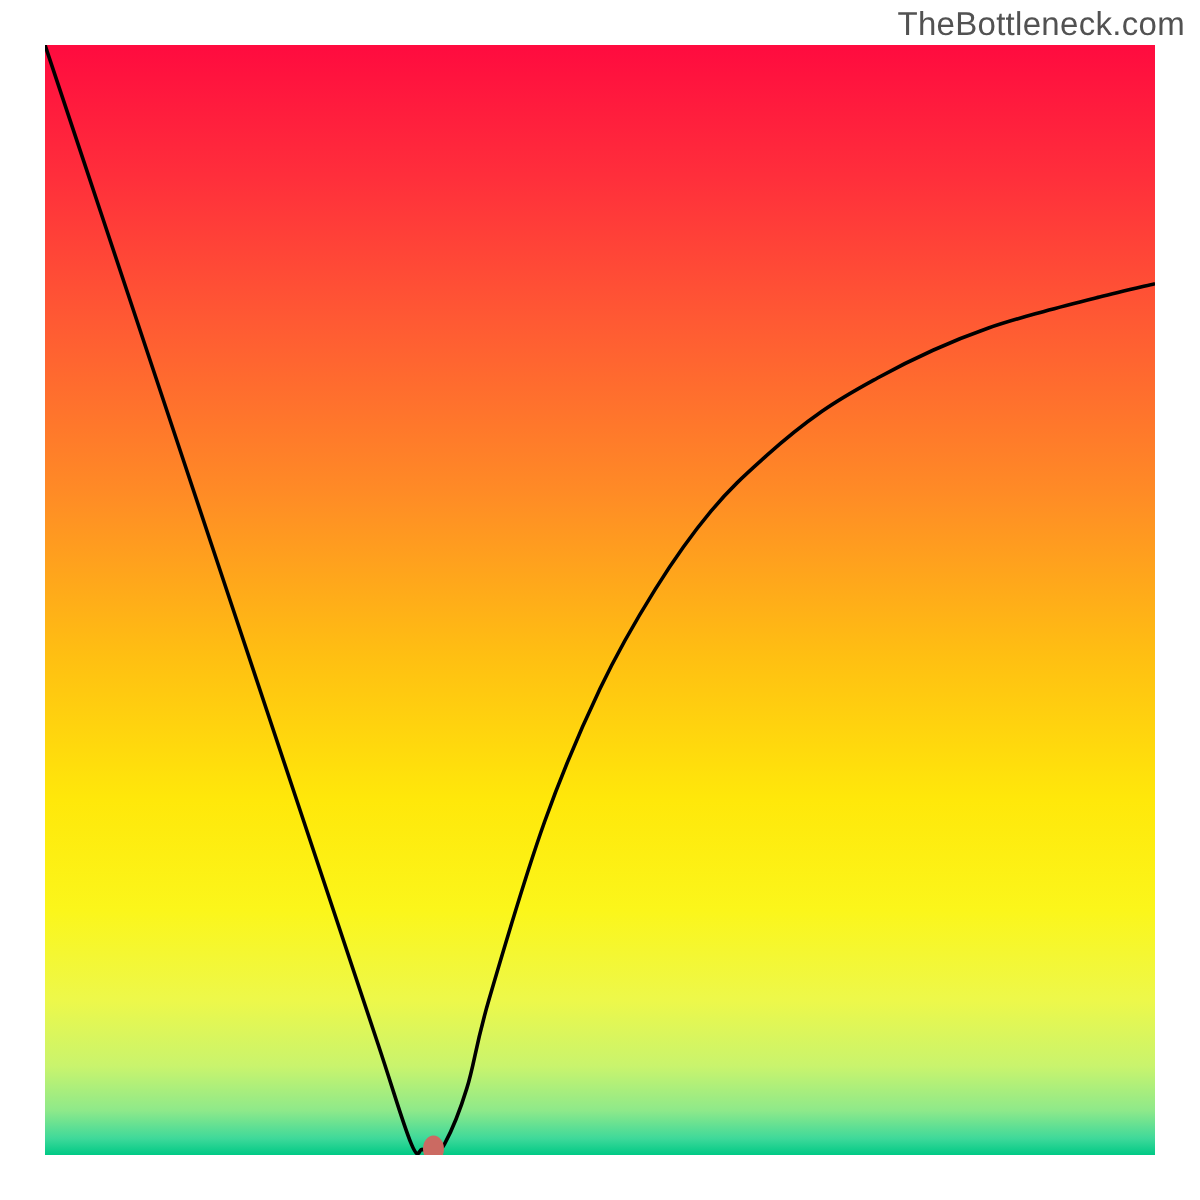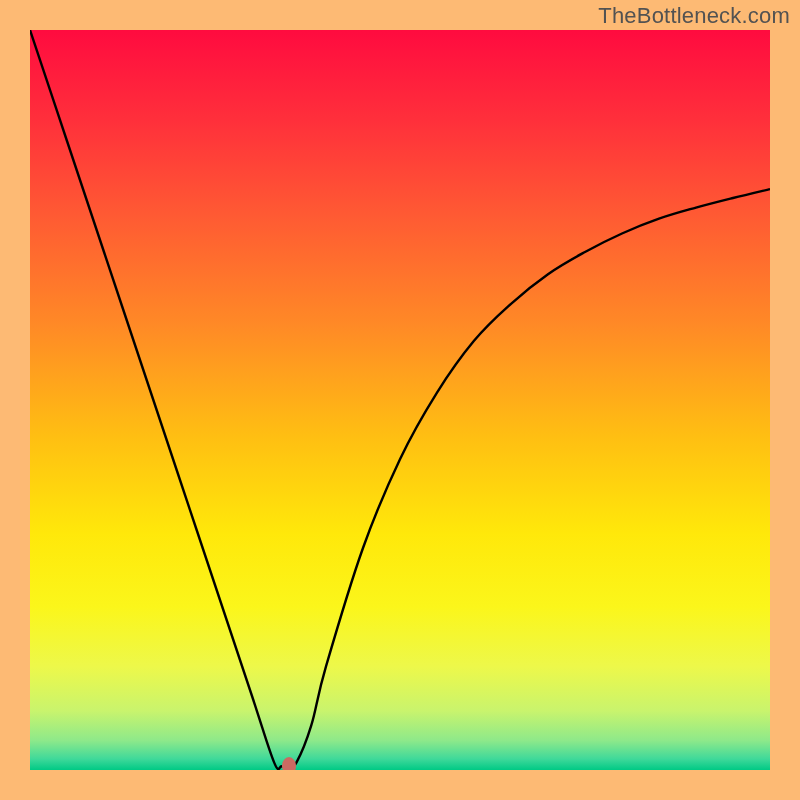--- a/index.html
+++ b/index.html
@@ -8,21 +8,21 @@
     width: 800px;
     height: 800px;
     overflow: hidden;
     background: #000;
     font-family: Arial, Helvetica, sans-serif;
   }
   .frame {
     position: relative;
     width: 800px;
     height: 800px;
-    background: #fdba74;
+    background: #ffffff;
   }
   .watermark {
     position: absolute;
     top: 3px;
     right: 10px;
     color: #525252;
     font-size: 22px;
     font-weight: 400;
     letter-spacing: 0.2px;
     z-index: 10;

